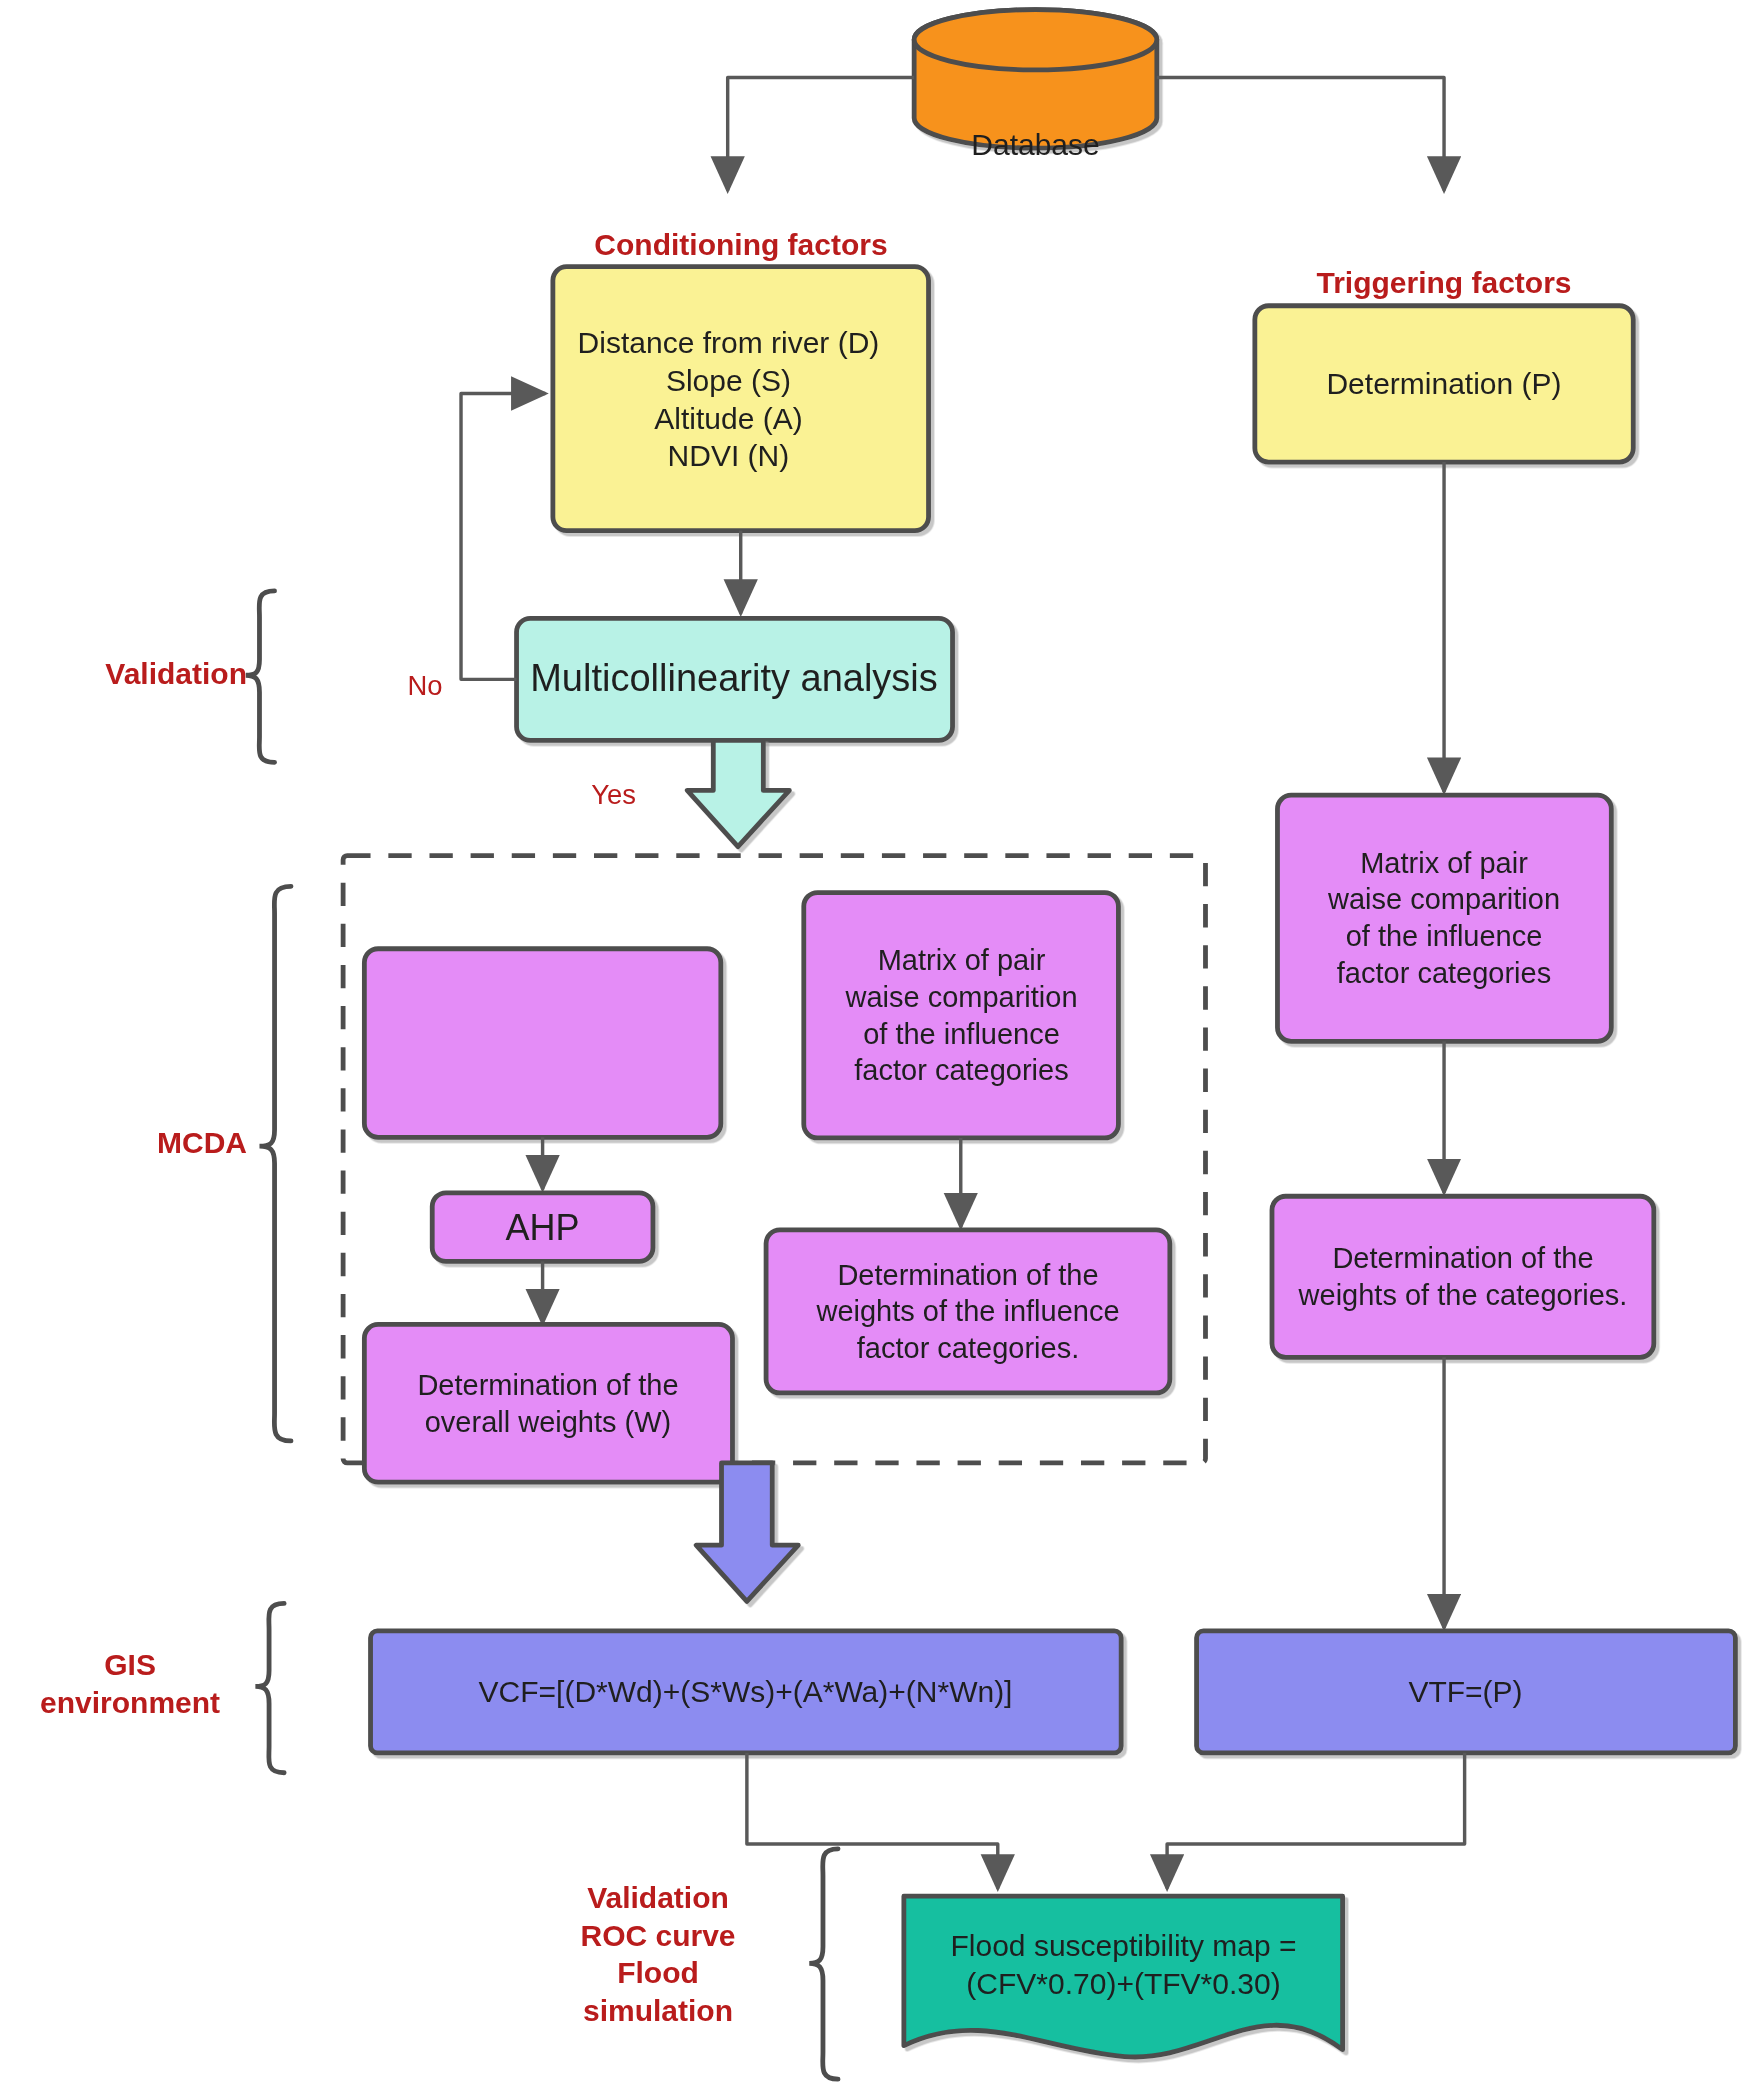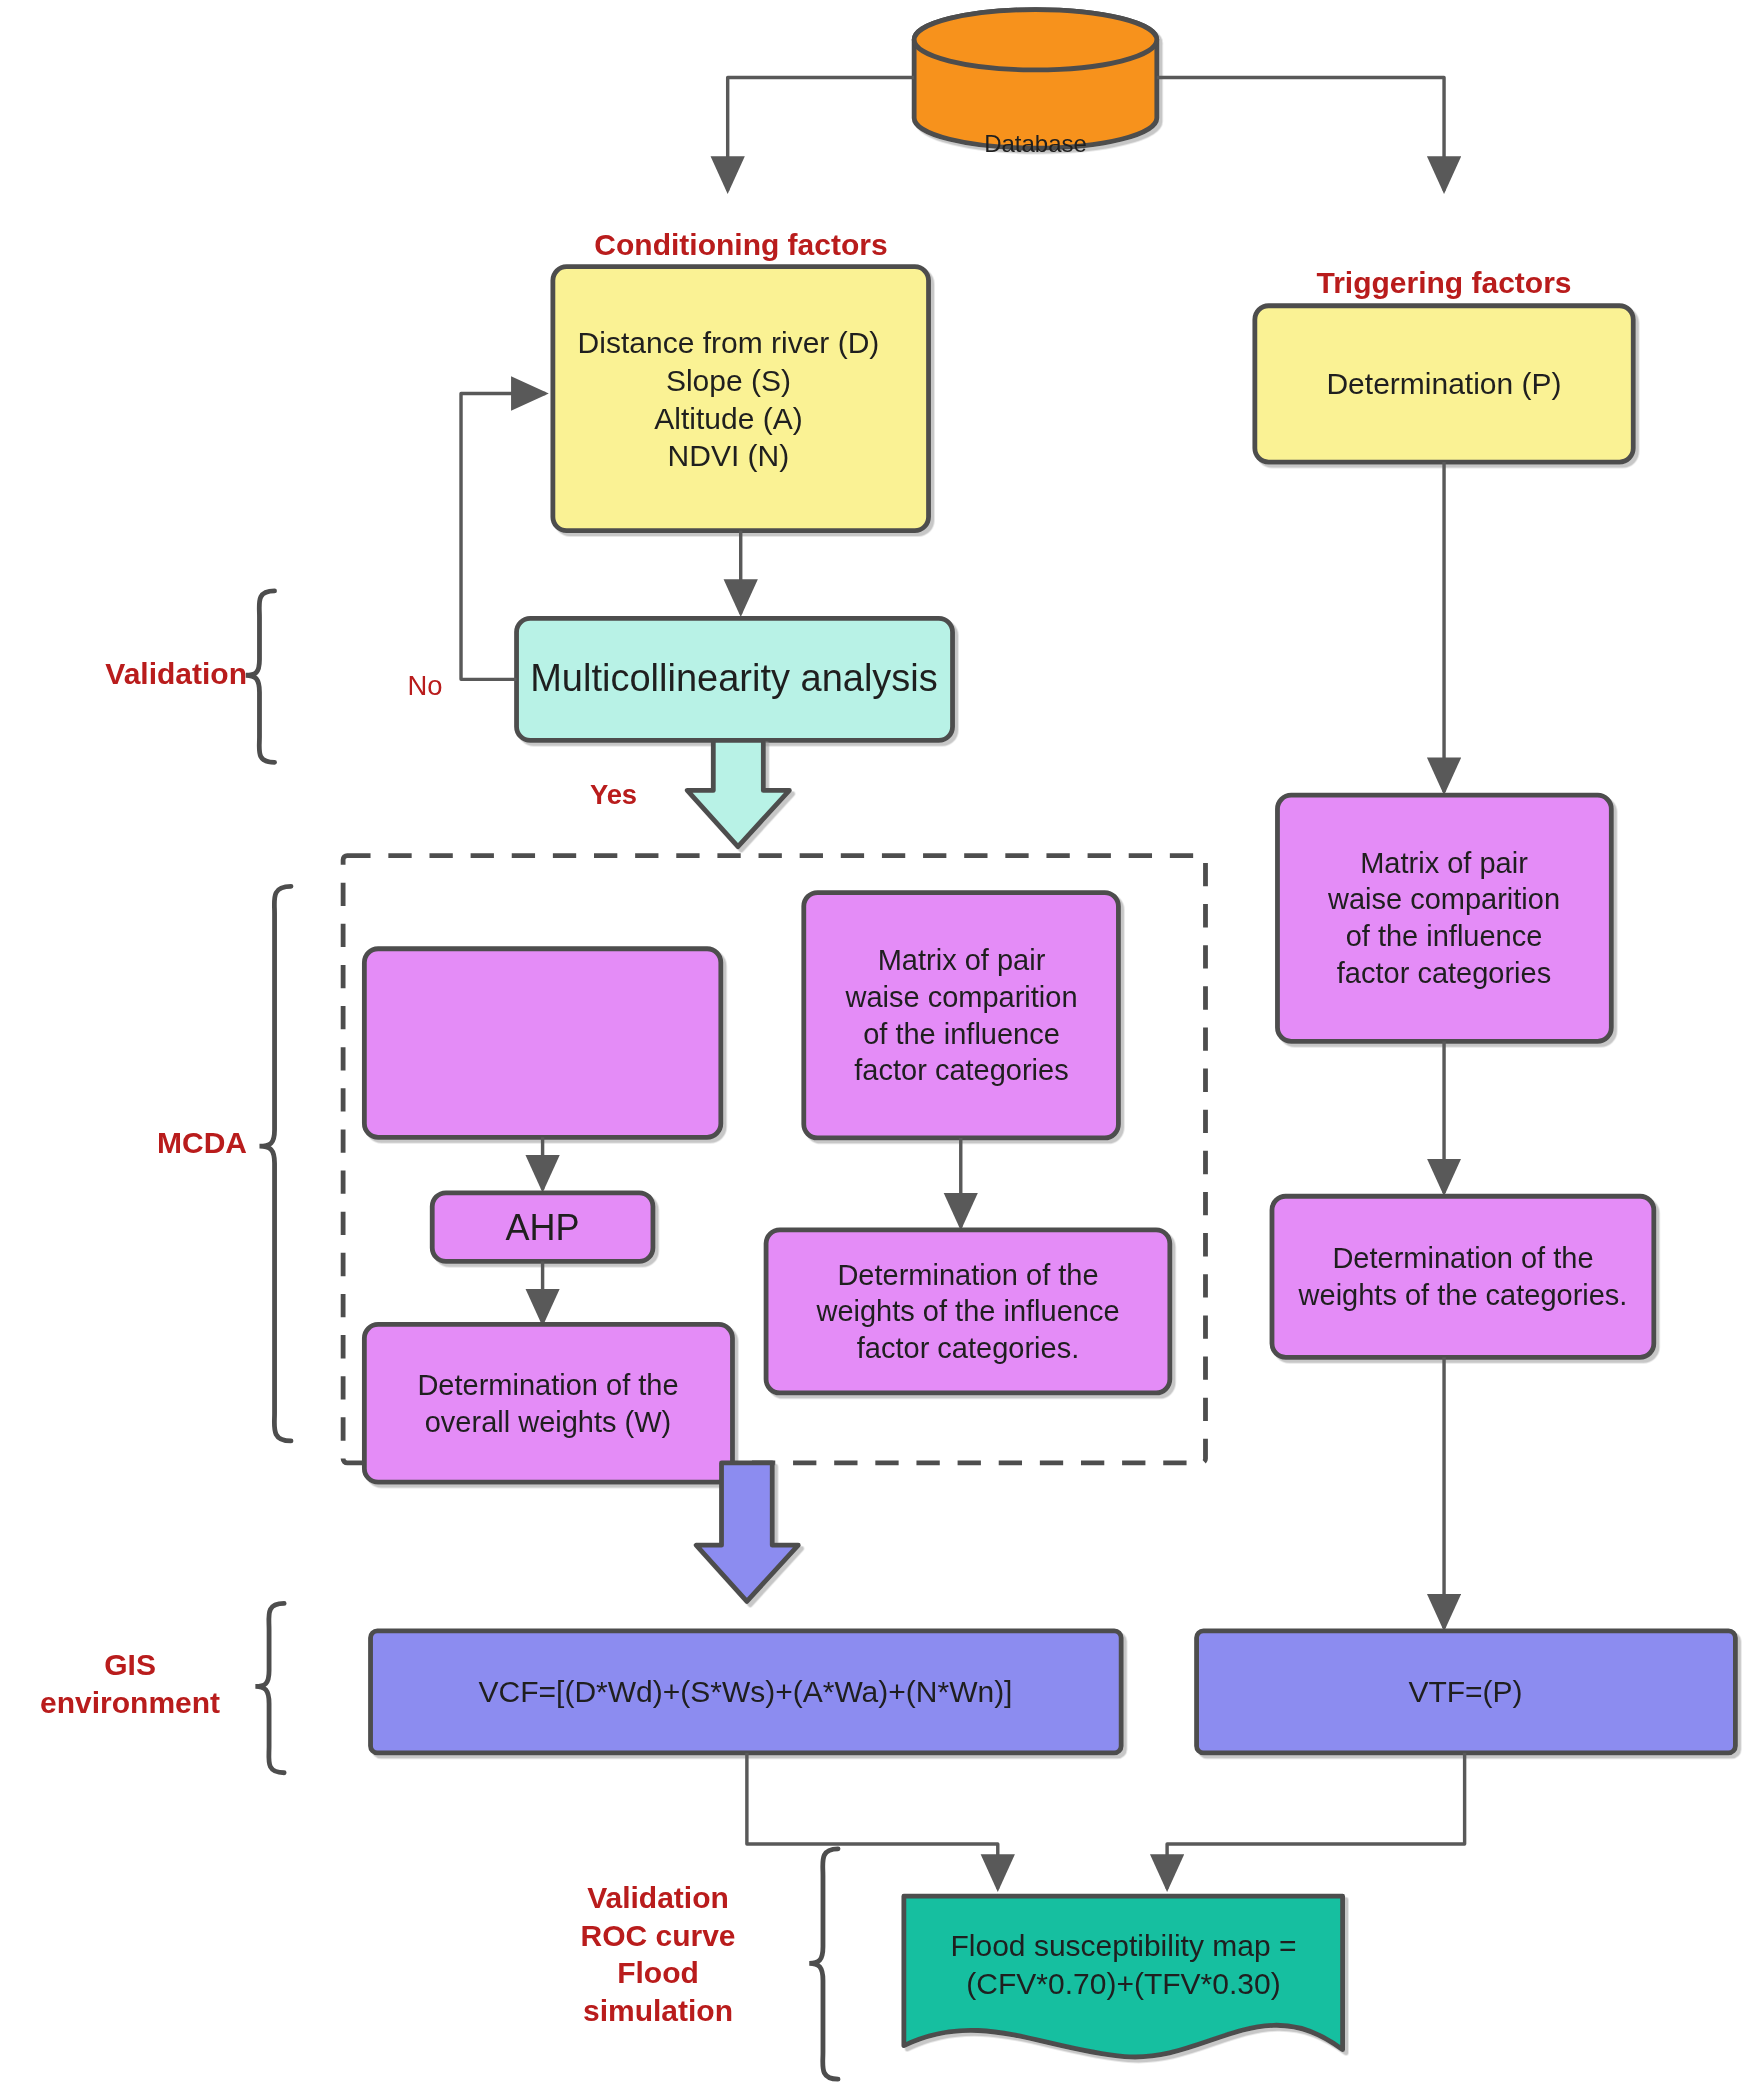--- a/index.html
+++ b/index.html
@@ -122,38 +122,38 @@
     <path d="M424 1293 C395 1293, 400 1312, 400 1332 L400 1648 C400 1668, 394 1672, 378 1672
              C394 1672, 400 1677, 400 1697 L400 2062 C400 2082, 395 2102, 424 2102" fill="none" stroke="#4D4D4D" stroke-width="7" stroke-linecap="round"></path>
 
     <path d="M414 2339 C387 2339, 392 2357, 392 2377 L392 2437 C392 2457, 386 2460, 372 2460
              C386 2460, 392 2465, 392 2485 L392 2548 C392 2568, 387 2586, 414 2586" fill="none" stroke="#4D4D4D" stroke-width="7" stroke-linecap="round"></path>
 
     <path d="M1222 2697 C1195 2697, 1200 2716, 1200 2736 L1200 2840 C1200 2860, 1194 2864, 1180 2864
              C1194 2864, 1200 2869, 1200 2889 L1200 2994 C1200 3014, 1195 3033, 1222 3033" fill="none" stroke="#4D4D4D" stroke-width="7" stroke-linecap="round"></path>
   </svg>
 
-  <div class="nodetxt" style="left:914px;top:117px;width:243px;height:55px;font-size:24px;">Database</div>
+  <div class="nodetxt" style="left:914px;top:117px;width:243px;height:55px;font-size:30px;">Database</div>
 
   <div class="lbl bold" style="left:553px;top:226px;width:376px;font-size:30px;">Conditioning factors</div>
 
   <div class="nodetxt" style="left:568px;top:281px;width:357px;height:237px;font-size:30px;
        justify-content:flex-start;text-align:center;padding-left:9.6px;box-sizing:border-box;">Distance from river (D)
 Slope (S)
 Altitude (A)
 NDVI (N)</div>
 
   <div class="lbl bold" style="left:1255px;top:264px;width:378px;font-size:30px;">Triggering factors</div>
 
   <div class="nodetxt" style="left:1255px;top:306px;width:378px;height:156px;font-size:30px;">Determination (P)</div>
 
   <div class="nodetxt" style="left:516px;top:618px;width:436px;height:122px;font-size:38px;">Multicollinearity analysis</div>
 
   <div class="lbl" style="left:384px;top:669px;width:82px;font-size:27.4px;">No</div>
-  <div class="lbl" style="left:569px;top:778px;width:89px;font-size:27.4px;font-weight:bold;">Yes</div>
+  <div class="lbl" style="left:569px;top:778px;width:89px;font-size:27.4px;">Yes</div>
 
 
   <div class="nodetxt" style="left:432px;top:1193px;width:221px;height:69px;font-size:36px;text-align:center;">AHP</div>
 
   <div class="nodetxt" style="left:364px;top:1325px;width:368px;height:158px;font-size:29px;">Determination of the
 overall weights (W)</div>
 
   <div class="nodetxt" style="left:804px;top:893px;width:315px;height:245px;font-size:29px;">Matrix of pair
 waise comparition
 of the influence

